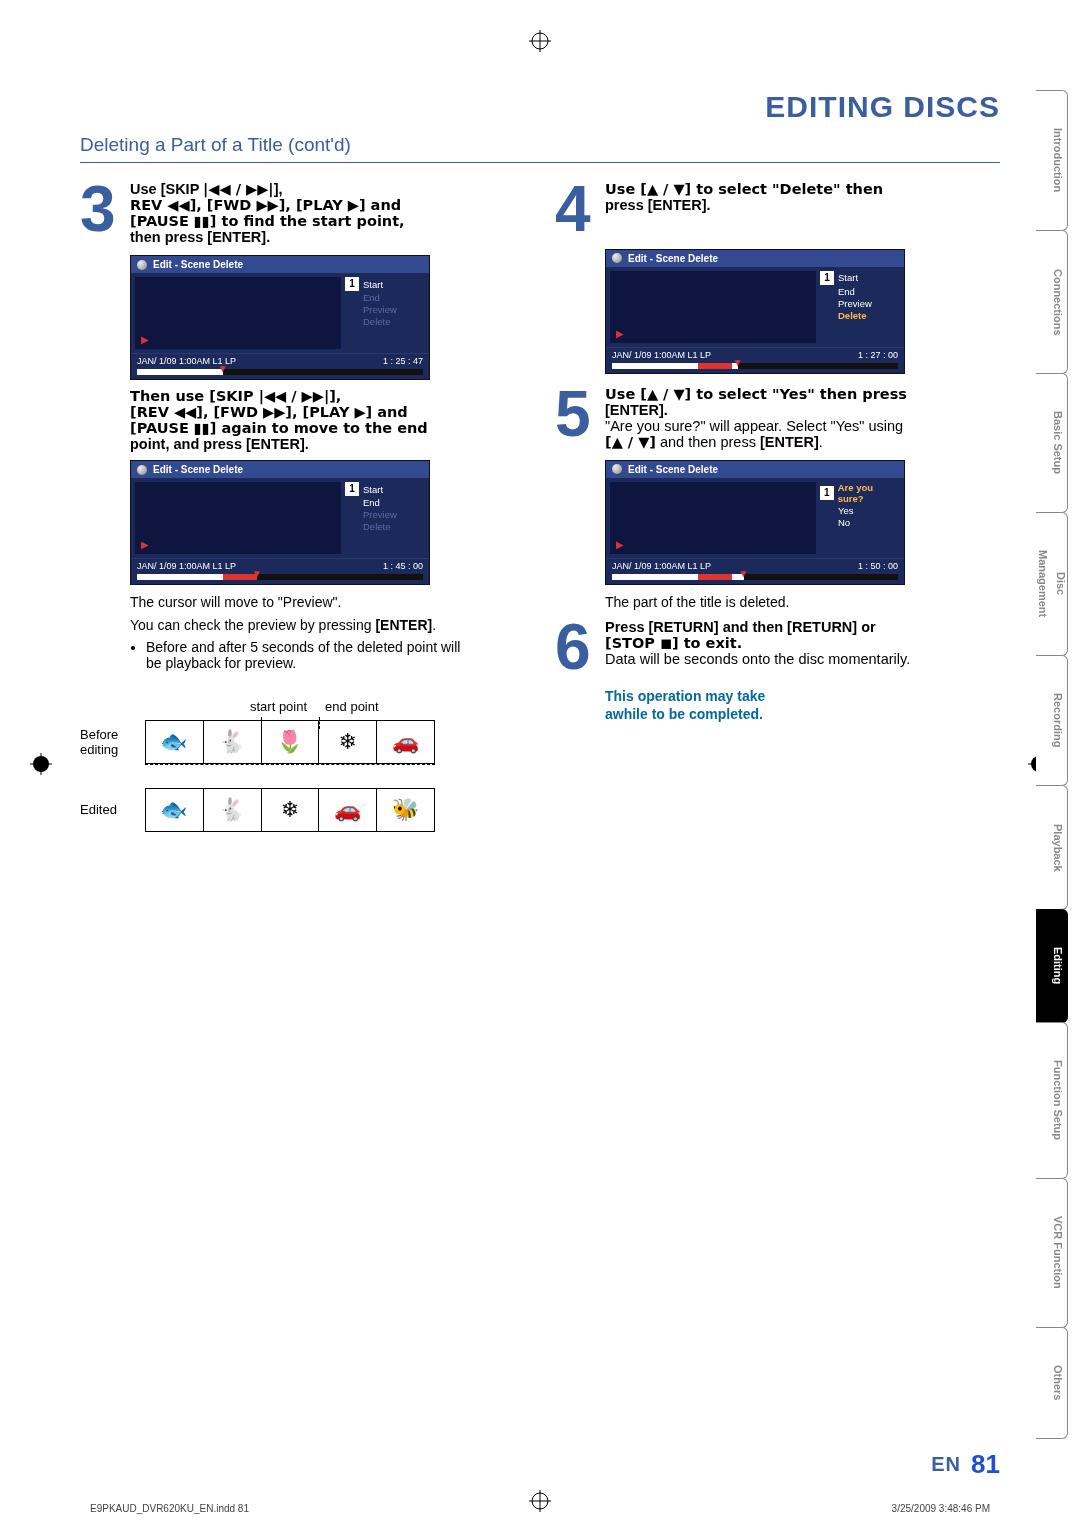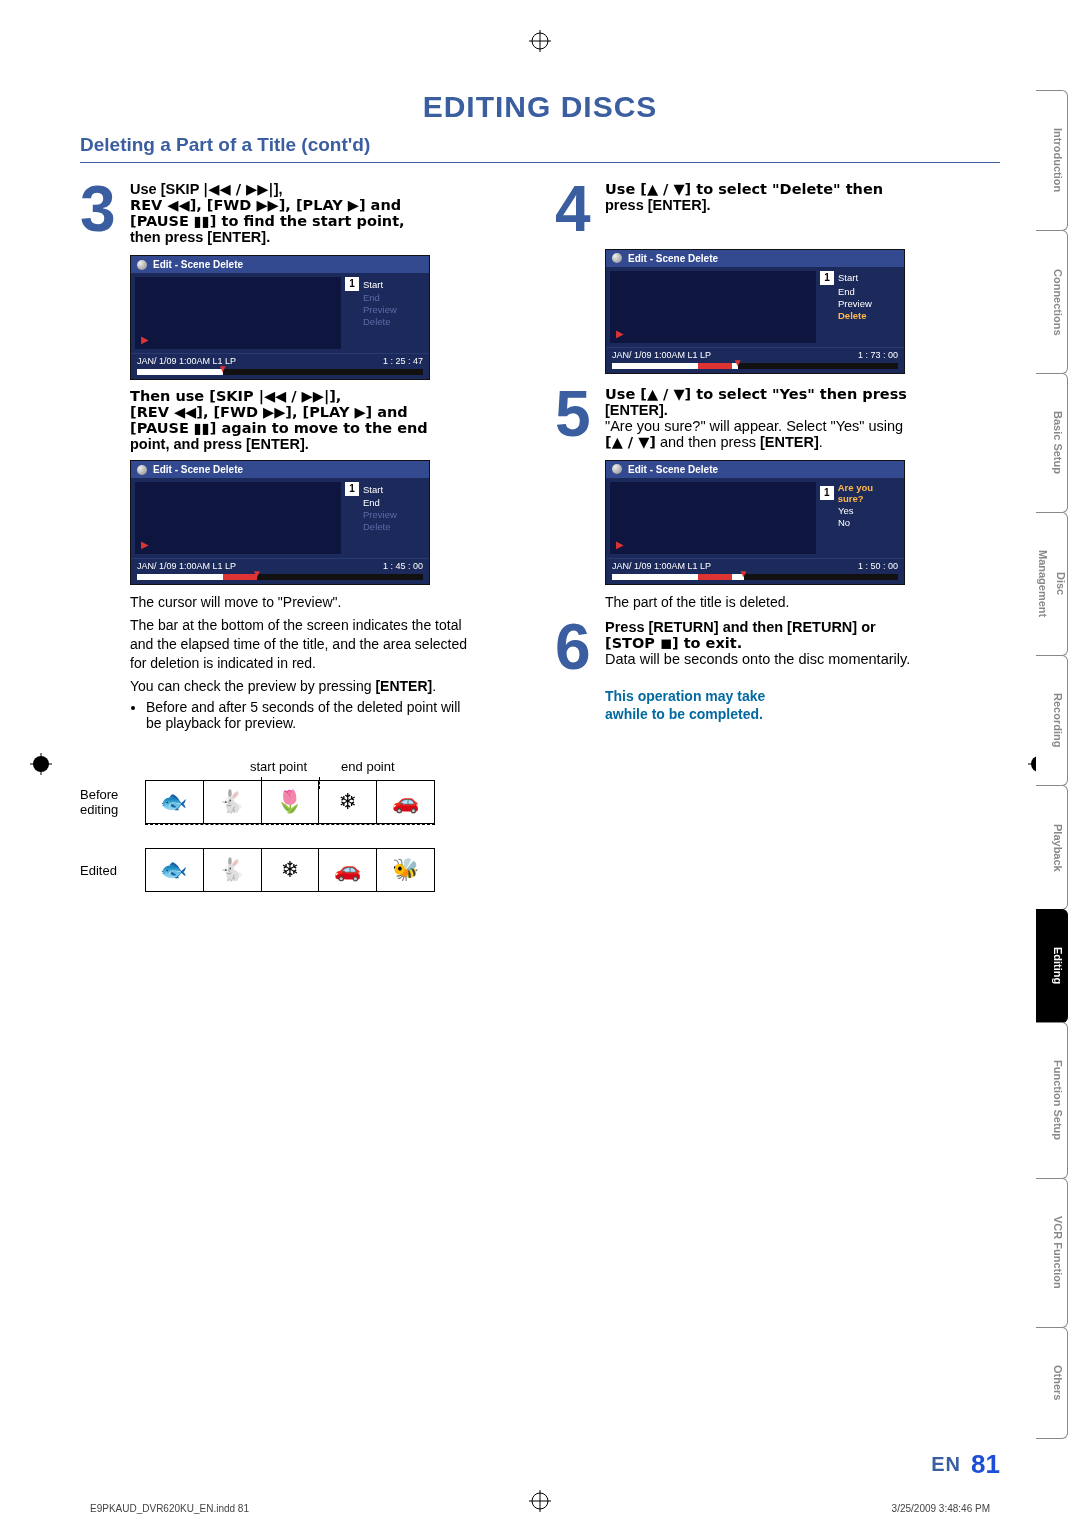--- a/index.html
+++ b/index.html
@@ -13,31 +13,31 @@
     position: relative;
     color: #000;
   }
   .crop-mark { position: absolute; width: 22px; height: 22px; }
   .crop-mark svg { display: block; }
   .page {
     position: absolute;
     left: 80px; right: 80px; top: 60px; bottom: 60px;
   }
   .title {
-    text-align: center;
+    text-align: right;
     color: #3a5ea0;
     font-size: 30px;
     font-weight: 700;
     letter-spacing: 1px;
     margin-top: 30px;
   }
   .subtitle {
     color: #3a5ea0;
     font-size: 19px;
-    font-weight: 700;
+    font-weight: 400;
     margin-top: 10px;
   }
   .rule {
     border: none;
     border-top: 1.5px solid #3a5ea0;
     margin: 6px 0 18px 0;
   }
   .cols {
     display: flex;
     gap: 30px;
@@ -116,21 +116,21 @@
   .osd-status .time { float: right; color: #fff; }
   .osd-status .bar-wrap { clear: both; background:#111; height:6px; position:relative; margin-top:3px; }
   .osd-status .bar-fill { position:absolute; left:0; top:0; bottom:0; background:#fff; }
   .osd-status .bar-red  { position:absolute; top:0; bottom:0; background:#d33; }
   .osd-status .arrow    { position:absolute; top:-6px; color:#d33; font-size:10px; }
 
   .body-text { font-size: 14px; line-height: 1.35; margin: 4px 0 4px 50px; width: 340px; }
   ul.bullets { margin: 4px 0 16px 50px; padding-left: 16px; font-size: 14px; width: 340px; }
   ul.bullets li { margin-bottom: 4px; }
 
-  .diagram-labels { display:flex; gap:34px; font-size:13px; margin-left:170px; margin-top:28px; }
+  .diagram-labels { display:flex; gap:18px; font-size:13px; margin-left:170px; margin-top:28px; }
   .editrow { display:flex; align-items:center; gap:10px; margin-top:6px; }
   .editrow .lbl { width:55px; text-align:left; font-size:13px; }
   .stripwrap { display:flex; flex-direction:column; gap:0; }
   .strip {
     border: 1px solid #000; display:flex; height:44px; width:290px; position:relative;
   }
   .cell { border-right:1px solid #000; flex:1; display:flex; align-items:center; justify-content:center; }
   .cell:last-child { border-right:none; }
   .vline { position:absolute; top:-4px; height:12px; border-left:1.5px dashed #000; }
   .sc { font-size: 22px; }
@@ -305,21 +305,20 @@
           <span class="time">1 : 45 : 00</span>
           <div class="bar-wrap">
             <div class="bar-fill" style="width:42%"></div>
             <div class="bar-red" style="left:30%; width:12%"></div>
             <span class="arrow" style="left:calc(42% - 5px)">▼</span>
           </div>
         </div>
       </div>
 
       <div class="body-text">The cursor will move to "Preview".</div>
-      <div class="body-text">The bar at the bottom of the screen indicates the total and the elapsed time of the title, and the area selected for deletion is indicated in red.</div>
       <div class="body-text">
         <span>You can check the preview by pressing </span><b>[ENTER]</b><span>.</span>
       </div>
       <ul class="bullets">
         <li>Before and after 5 seconds of the deleted point will be playback for preview.</li>
       </ul>
 
       <div class="diagram-labels">
         <span>start point</span>
         <span>end point</span>
@@ -388,21 +387,21 @@
                 <span class="item">Preview</span>
               </div>
             <div class="row">
                 <span style="width:18px"></span>
                 <span class="hl">Delete</span>
               </div>
           </div>
         </div>
         <div class="osd-status">
           <span>JAN/ 1/09  1:00AM L1   LP</span>
-          <span class="time">1 : 73 : 00</span>
+          <span class="time">1 : 27 : 00</span>
           <div class="bar-wrap">
             <div class="bar-fill" style="width:44%"></div>
             <div class="bar-red" style="left:30%; width:12%"></div>
             <span class="arrow" style="left:calc(44% - 5px)">▼</span>
           </div>
         </div>
       </div>
 
       <div class="step" style="margin-top:12px">
         <div class="step-num">5</div>

